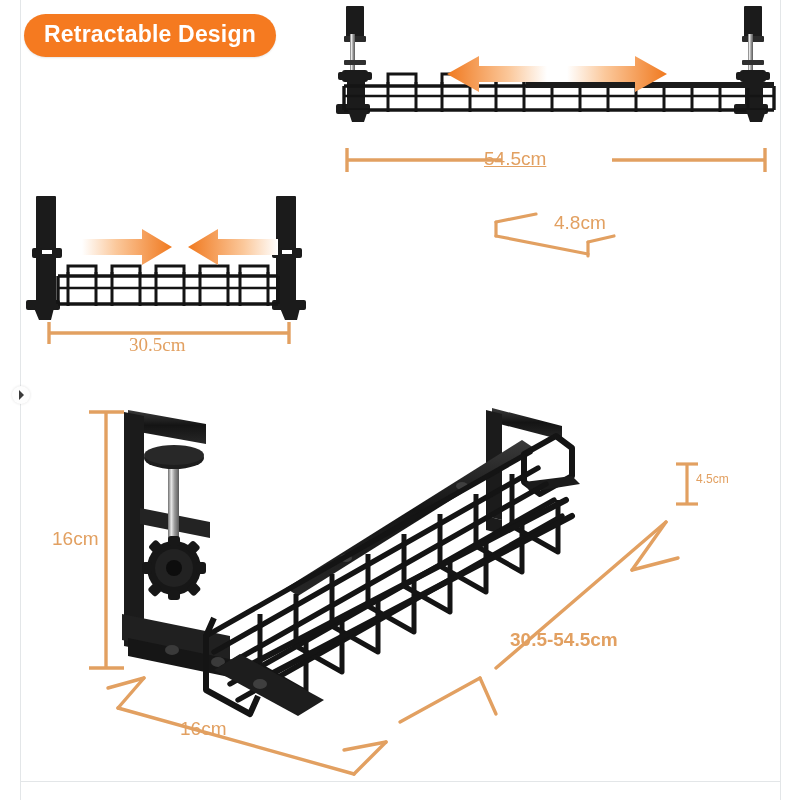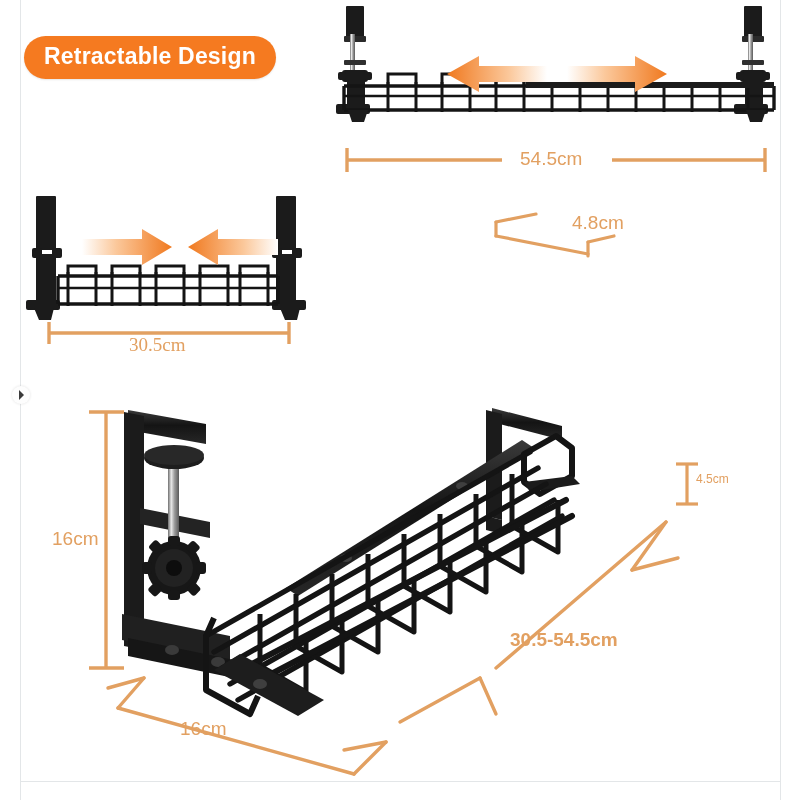--- a/index.html
+++ b/index.html
@@ -22,21 +22,21 @@
   
   .carousel-dot {
     position:absolute; left:12px; top:386px; width:18px; height:18px;
     border-radius:50%; background:#fdfdfd; box-shadow:0 0 3px rgba(0,0,0,.12);
     display:flex; align-items:center; justify-content:center;
   }
   .carousel-dot svg { display:block; }
 
   
   .badge {
-    position:absolute; left:24px; top:36px;
+    position:absolute; left:24px; top:14px;
     padding:7px 20px 9px 20px;
     background:#f57a20;
     border-radius:22px;
     color:#fff;
     font-size:23px;
     font-weight:bold;
     letter-spacing:.2px;
     white-space:nowrap;
     box-shadow:0 1px 2px rgba(0,0,0,.10);
   }
@@ -184,21 +184,21 @@
   </svg>
 
   <svg class="dim-svg" style="left:344px; top:146px;" width="424" height="28" viewBox="0 0 424 28">
     <g stroke="#e2a061" stroke-width="3.4" fill="none" stroke-linecap="butt">
       <line x1="3" y1="2" x2="3" y2="26"></line>
       <line x1="421" y1="2" x2="421" y2="26"></line>
       <line x1="3" y1="14" x2="158" y2="14"></line>
       <line x1="268" y1="14" x2="421" y2="14"></line>
     </g>
   </svg>
-  <div class="dim-label" style="left:520px; top:148px;">54.5cm</div>
+  <div class="dim-label" style="left:484px; top:148px;text-decoration:underline;">54.5cm</div>
 
   <svg class="art" style="left:24px; top:196px;" width="286" height="140" viewBox="0 0 286 140">
 
     <g fill="#1b1b1b">
       <rect x="12" y="0" width="20" height="54" rx="1"></rect>
       <rect x="8" y="52" width="10" height="10" rx="2"></rect>
       <rect x="28" y="52" width="10" height="10" rx="2"></rect>
       <rect x="12" y="58" width="20" height="52"></rect>
       <rect x="2" y="104" width="34" height="10" rx="2"></rect>
       <path d="M10 112 L30 112 L27 124 L15 124 Z"></path>
@@ -352,21 +352,21 @@
 
   <svg class="dim-svg" style="left:492px; top:212px;" width="126" height="54" viewBox="0 0 126 54">
     <g stroke="#e2a061" stroke-width="3.2" fill="none" stroke-linecap="round">
       <line x1="4" y1="10" x2="44" y2="2"></line>
       <line x1="4" y1="10" x2="4" y2="24"></line>
       <line x1="4" y1="24" x2="96" y2="42"></line>
       <line x1="96" y1="30" x2="96" y2="44"></line>
       <line x1="96" y1="30" x2="122" y2="24"></line>
     </g>
   </svg>
-  <div class="dim-label" style="left:554px; top:212px;margin-left:18px;">4.8cm</div>
+  <div class="dim-label" style="left:554px; top:212px;">4.8cm</div>
 
   <svg class="dim-svg" style="left:86px; top:406px;" width="40" height="280" viewBox="0 0 40 280">
     <g stroke="#e2a061" stroke-width="3.4" fill="none">
       <line x1="20" y1="6" x2="20" y2="262"></line>
       <line x1="3" y1="6" x2="38" y2="6"></line>
       <line x1="3" y1="262" x2="38" y2="262"></line>
     </g>
   </svg>
   <div class="dim-label" style="left:52px; top:528px;">16cm</div>
 

